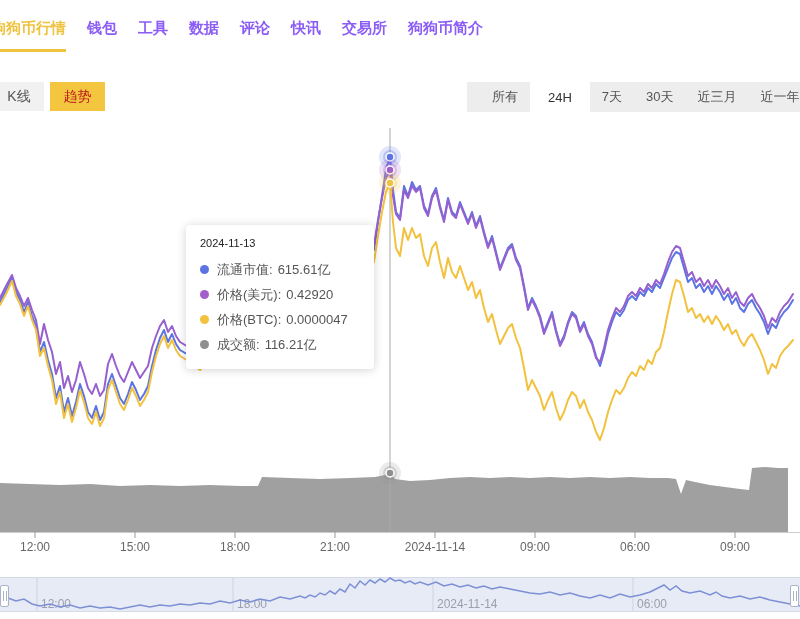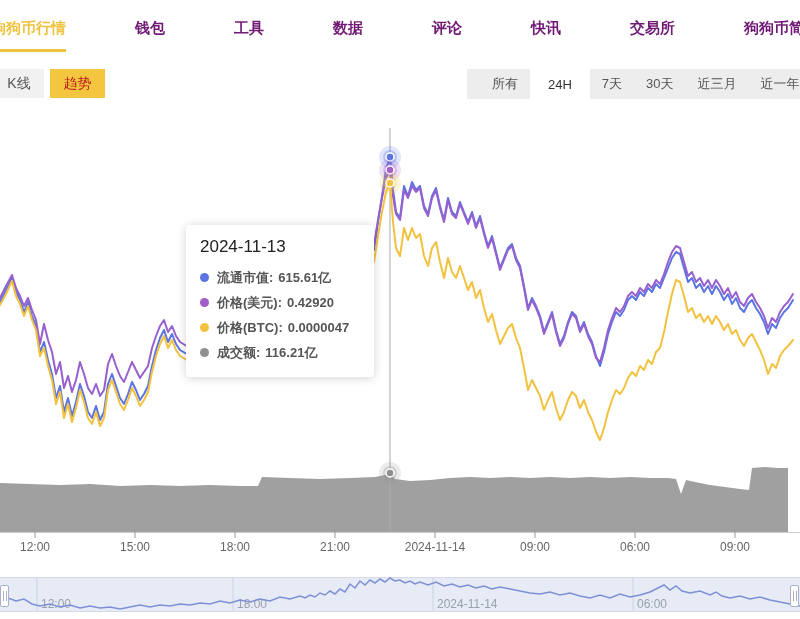--- a/index.html
+++ b/index.html
@@ -1,46 +1,46 @@
 <!DOCTYPE html>
 <html><head>
 <meta charset="utf-8">
 <style>
   html,body{margin:0;padding:0;background:#fff;}
   .page{position:relative;width:800px;height:619px;background:#fff;overflow:hidden;
         font-family:"Liberation Sans","DejaVu Sans",sans-serif;}
 
   
   .topnav{position:absolute;top:0;left:0;right:0;height:56px;display:flex;align-items:center;gap:21px;background:#fff;}
-  .nav-item{font-size:15px;font-weight:700;color:#701a75;cursor:pointer;position:relative;white-space:nowrap;margin-left:48px;}
+  .nav-item{font-size:15px;font-weight:700;color:#8b5cf6;cursor:pointer;position:relative;white-space:nowrap;}
   .nav-item.first{margin-left:-9px;}
   .nav-item.active{color:#efc340;}
   .nav-item.active::after{content:"";position:absolute;left:9px;right:0;bottom:-14px;height:3px;background:#efc340;}
 
   
-  .toolbar{position:absolute;top:69px;left:0;right:0;height:30px;}
+  .toolbar{position:absolute;top:82px;left:0;right:0;height:30px;}
   .tab{position:absolute;top:0;height:29px;display:flex;align-items:center;justify-content:center;
        font-size:14px;cursor:pointer;}
   .tab-kline{left:-6px;width:50px;background:#f1f1f1;color:#555;}
   .tab-trend{left:50px;width:55px;background:#f4c63f;color:#b91c1c;}
   .range-group{position:absolute;left:467px;right:0;top:0;height:30px;background:#ededed;
        display:flex;align-items:center;padding-left:13px;}
   .range-btn{font-size:13px;color:#555;padding:0 12px;height:26px;display:flex;align-items:center;cursor:pointer;white-space:nowrap;}
   .range-btn.active{background:#fff;color:#333;padding:18px 18px;}
 
   
   .chart-area{position:absolute;left:0;top:120px;width:800px;height:440px;z-index:0;}
   #overlay{position:absolute;left:0;top:0;width:800px;height:619px;z-index:2;pointer-events:none;}
   .x-axis-label{position:absolute;top:540px;transform:translateX(-50%);font-size:12px;color:#666;z-index:1;white-space:nowrap;}
 
   
   .tooltip{position:absolute;left:186px;top:225px;width:160px;background:#fff;border-radius:4px;
        box-shadow:0 1px 10px rgba(0,0,0,0.18);padding:12px 14px;z-index:5;}
-  .tip-title{font-size:17px;color:#222;margin-bottom:8px;}
-  .tip-row{display:flex;align-items:center;font-size:13px;color:#555;line-height:25px;white-space:nowrap;font-weight:bold;}
+  .tip-title{font-size:11px;color:#222;margin-bottom:8px;}
+  .tip-row{display:flex;align-items:center;font-size:13px;color:#555;line-height:25px;white-space:nowrap;}
   .tip-dot{width:9px;height:9px;border-radius:50%;margin-right:8px;flex:none;background:#999;}
   .tip-label{margin-right:5px;}
 
   
   .navigator{position:absolute;left:0;top:577px;width:800px;height:35px;background:#e7ebf6;
        border-top:1px solid #d5dae9;border-bottom:1px solid #d5dae9;box-sizing:border-box;z-index:1;cursor:pointer;}
   .nav-label{position:absolute;font-size:12px;color:#9aa0ad;top:597px;z-index:1;white-space:nowrap;}
   .handle{position:absolute;width:9px;height:22px;top:585px;background:#fff;border:1px solid #aab2c8;
        border-radius:2px;z-index:4;display:flex;align-items:center;justify-content:center;box-sizing:border-box;cursor:ew-resize;}
   .handle-left{left:0;}

